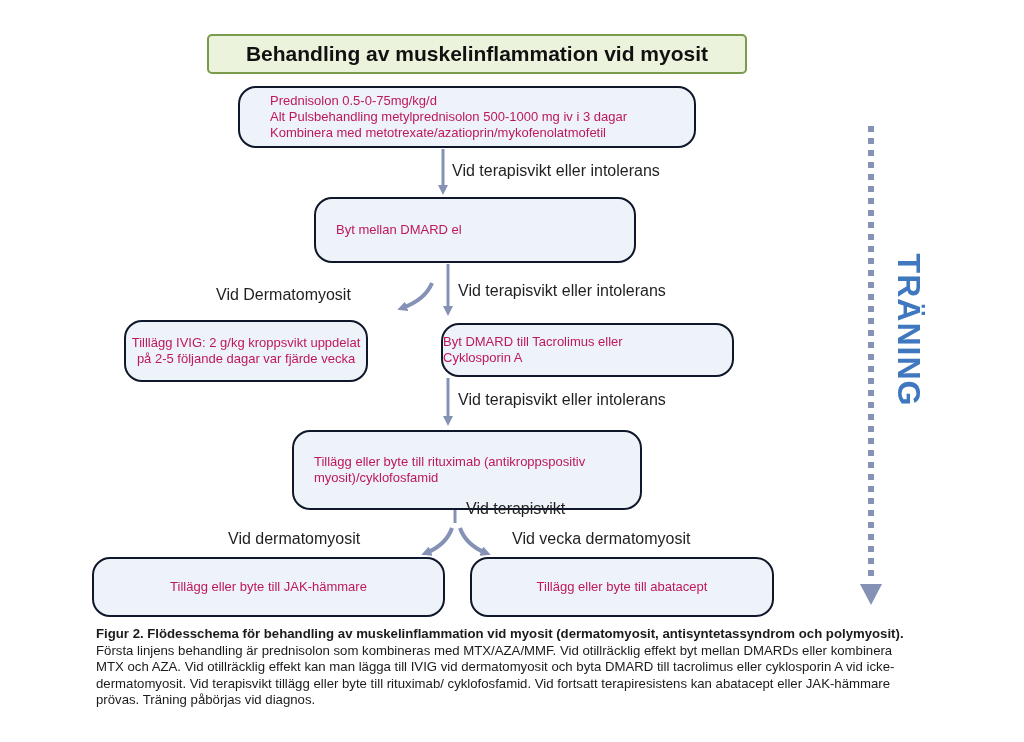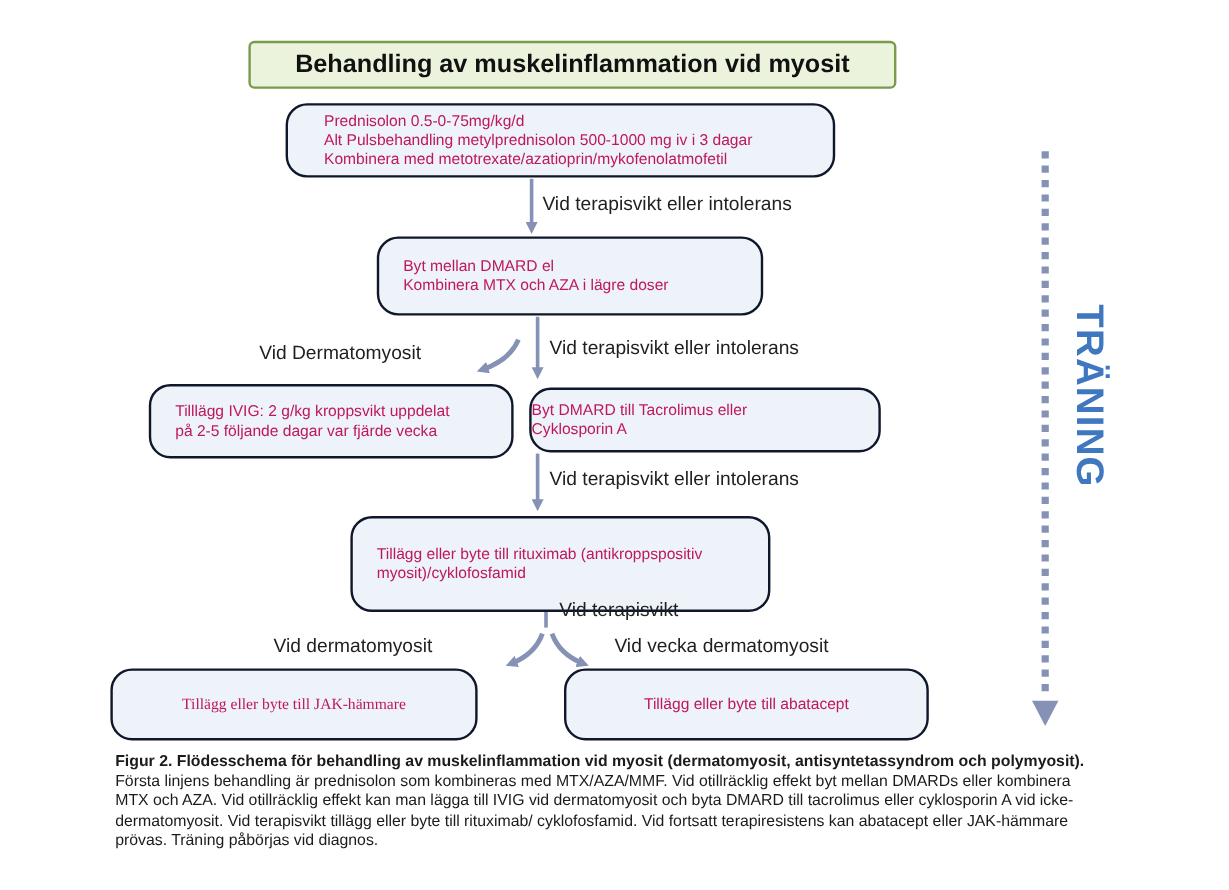--- a/index.html
+++ b/index.html
@@ -56,48 +56,47 @@
 <div class="node" style="left:238px; top:86px; width:458px; height:62px; padding-left:30px;">
   <span class="line">Prednisolon 0.5-0-75mg/kg/d</span>
   <span class="line">Alt Pulsbehandling metylprednisolon 500-1000 mg iv i 3 dagar</span>
   <span class="line">Kombinera med metotrexate/azatioprin/mykofenolatmofetil</span>
 </div>
 
 <div class="label" style="left:452px; top:162px;">Vid terapisvikt eller intolerans</div>
 
 <div class="node" style="left:314px; top:197px; width:322px; height:66px; padding-left:20px;">
   <span class="line">Byt mellan DMARD el</span>
-  <span class="line">Kombinera MTX och AZA i lägre doser</span>
 </div>
 
 <div class="label" style="left:216px; top:286px;">Vid Dermatomyosit</div>
 <div class="label" style="left:458px; top:282px;">Vid terapisvikt eller intolerans</div>
 
-<div class="node" style="left:124px; top:320px; width:304px; height:62px; padding-left:20px;">
+<div class="node" style="left:124px; top:320px; width:244px; height:62px; text-align:center;">
   <span class="line">Tilllägg IVIG: 2 g/kg kroppsvikt uppdelat</span>
   <span class="line">på 2-5 följande dagar var fjärde vecka</span>
 </div>
 
 <div class="node" style="left:441px; top:323px; width:293px; height:54px; padding-left:0;">
   <span class="line">Byt DMARD till Tacrolimus eller</span>
   <span class="line">Cyklosporin A</span>
 </div>
 
 <div class="label" style="left:458px; top:391px;">Vid terapisvikt eller intolerans</div>
 
 <div class="node" style="left:292px; top:430px; width:350px; height:80px; padding-left:20px;">
   <span class="line">Tillägg eller byte till rituximab (antikroppspositiv</span>
   <span class="line">myosit)/cyklofosfamid</span>
 </div>
 
 <div class="label" style="left:466px; top:500px;">Vid terapisvikt</div>
 <div class="label" style="left:228px; top:530px;">Vid dermatomyosit</div>
 <div class="label" style="left:512px; top:530px;">Vid vecka dermatomyosit</div>
 
-<div class="node center" style="left:92px; top:557px; width:306px; height:60px;font-family:Liberation Serif, serif;">
+<div class="node center" style="left:92px; top:557px; width:353px; height:60px;">
   <span class="line">Tillägg eller byte till JAK-hämmare</span>
 </div>
 
 <div class="node center" style="left:470px; top:557px; width:304px; height:60px;">
   <span class="line">Tillägg eller byte till abatacept</span>
 </div>
 
 <div class="training">
   <span>TRÄNING</span>
 </div>

